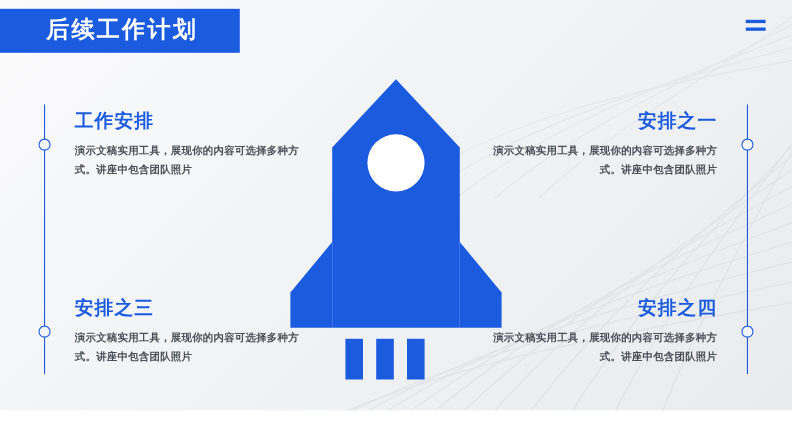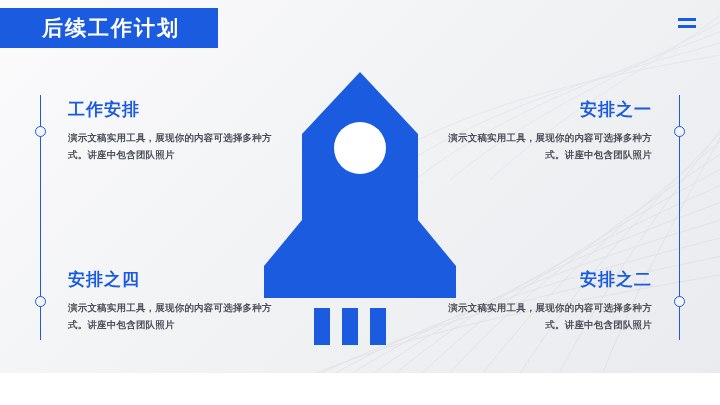--- a/index.html
+++ b/index.html
@@ -189,31 +189,31 @@
   <div class="node node-l2"></div>
   <div class="node node-r1"></div>
   <div class="node node-r2"></div>
 
   <div class="block block-left b1">
     <h3>工作安排</h3>
     <p>演示文稿实用工具，展现你的内容可选择多种方式。讲座中包含团队照片</p>
   </div>
 
   <div class="block block-left b2">
-    <h3>安排之四</h3>
+    <h3>安排之三</h3>
     <p>演示文稿实用工具，展现你的内容可选择多种方式。讲座中包含团队照片</p>
   </div>
 
   <div class="block block-right b1">
     <h3>安排之一</h3>
     <p>演示文稿实用工具，展现你的内容可选择多种方式。讲座中包含团队照片</p>
   </div>
 
   <div class="block block-right b2">
-    <h3>安排之二</h3>
+    <h3>安排之四</h3>
     <p>演示文稿实用工具，展现你的内容可选择多种方式。讲座中包含团队照片</p>
   </div>
 
   <svg class="rocket" viewBox="0 0 220 275">
     <g fill="#1B5BE0">
 
       <path d="M110,2 L168,64 L168,228 L52,228 L52,64 Z"></path>
 
       <path d="M52,150 L14,196 L14,228 L52,228 Z"></path>
 

